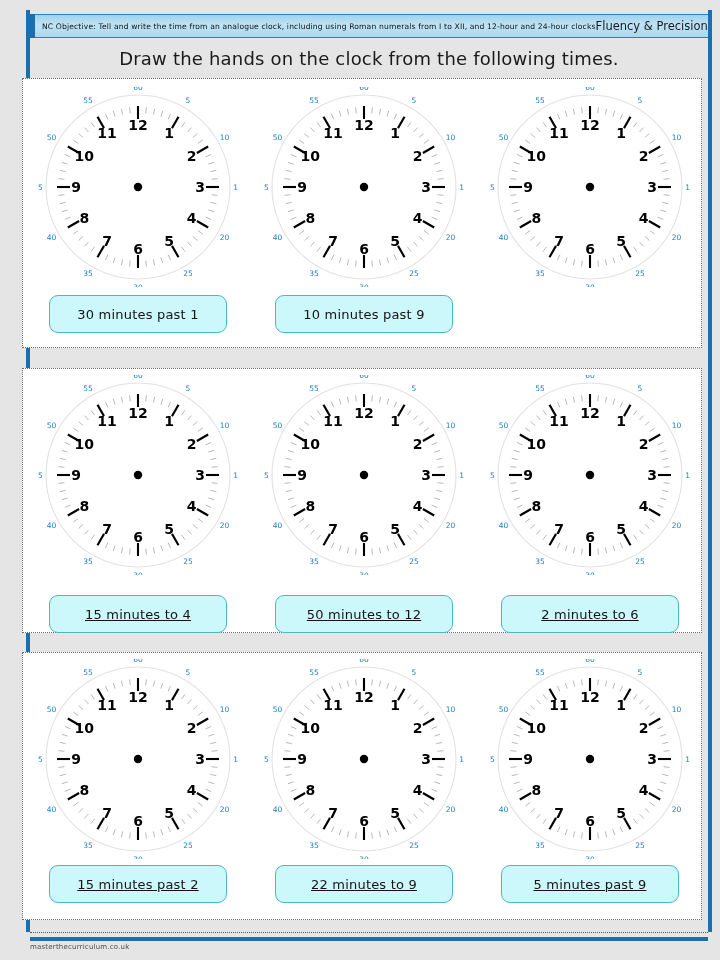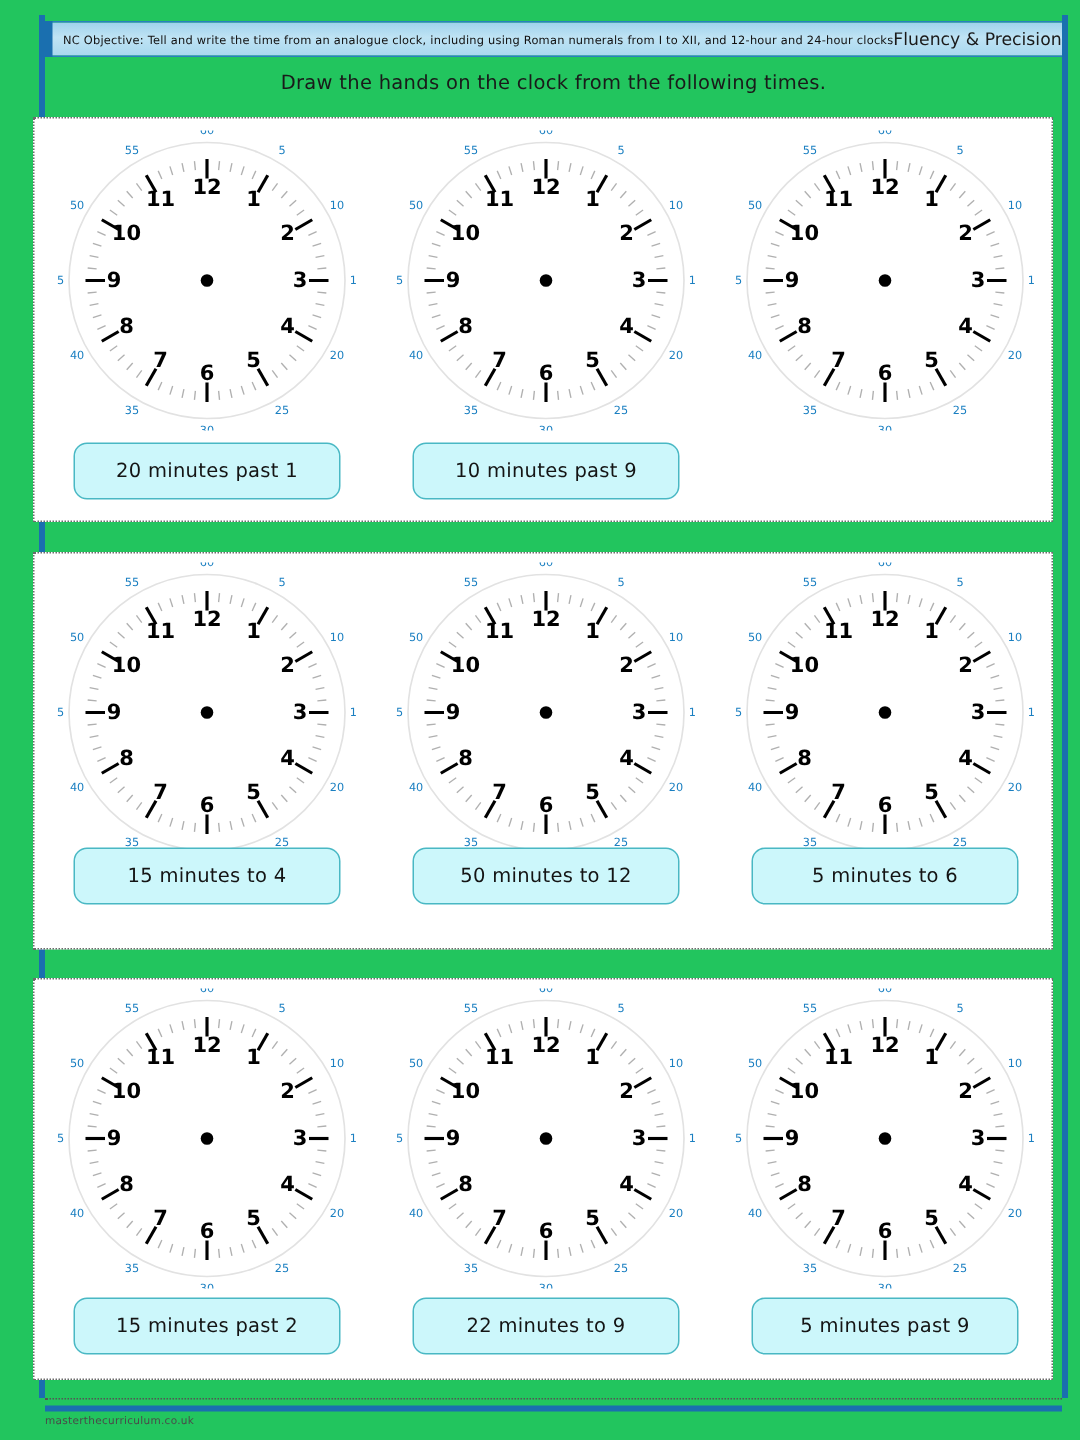--- a/index.html
+++ b/index.html
@@ -8,21 +8,21 @@
     background:#ffffff;
     font-family:"DejaVu Sans","Liberation Sans",sans-serif;
     overflow:hidden;
     position:relative;
   }
 
   
   #page{
     position:absolute;left:0;top:0;width:720px;height:960px;
     box-sizing:border-box;
-    background:#22c55e;
+    background:#e5e5e5;
   }
   .frame-left,.frame-right{
     position:absolute;top:10px;width:4px;height:922px;
     background:#1a6faf;
   }
   .frame-left{left:26px;}
   .frame-right{left:708px;}
 
   
   #header{
@@ -50,21 +50,21 @@
     font-size:11.5px;
     color:#1a1a1a;
     padding-right:26px;
     white-space:nowrap;
   }
 
   
   #instruction{
     position:absolute;left:30px;top:48px;width:678px;
     text-align:center;
-    font-size:13px;color:#1a1a1a;
+    font-size:18px;color:#1a1a1a;
     letter-spacing:.2px;
   }
 
   
   .section{
     position:absolute;left:22px;width:680px;
     box-sizing:border-box;
     border:1px dotted #6b6b6b;
     background:#fff;
   }
@@ -95,22 +95,22 @@
     width:178px;height:38px;
     box-sizing:border-box;
     background:#ccf7fb;
     border:1.2px solid #49b8c4;
     border-radius:9px;
     display:flex;align-items:center;justify-content:center;
     font-size:13px;color:#141414;
     letter-spacing:.2px;
   }
   #section-1 .answer-box{top:216px;}
-  #section-2 .answer-box{top:196px;}
-  #section-3 .answer-box{top:212px;}
+  #section-2 .answer-box{top:226px;text-decoration:underline;}
+  #section-3 .answer-box{top:212px;text-decoration:underline;}
 
   
   #footer-dots{
     position:absolute;left:30px;top:932px;width:678px;height:0;
     border-top:1px dotted #555;
   }
   #footer-bar{
     position:absolute;left:30px;top:937px;width:678px;height:4px;
     background:#1a6faf;
   }
@@ -221,21 +221,21 @@
             <text x="150.00" y="186.60" fill="#1a7fc1" font-size="7.5" font-family="&quot;DejaVu Sans&quot;,&quot;Liberation Sans&quot;,sans-serif" text-anchor="middle" dominant-baseline="central">25</text>
             <text x="100.00" y="200.00" fill="#1a7fc1" font-size="7.5" font-family="&quot;DejaVu Sans&quot;,&quot;Liberation Sans&quot;,sans-serif" text-anchor="middle" dominant-baseline="central">30</text>
             <text x="50.00" y="186.60" fill="#1a7fc1" font-size="7.5" font-family="&quot;DejaVu Sans&quot;,&quot;Liberation Sans&quot;,sans-serif" text-anchor="middle" dominant-baseline="central">35</text>
             <text x="13.40" y="150.00" fill="#1a7fc1" font-size="7.5" font-family="&quot;DejaVu Sans&quot;,&quot;Liberation Sans&quot;,sans-serif" text-anchor="middle" dominant-baseline="central">40</text>
             <text x="0.00" y="100.00" fill="#1a7fc1" font-size="7.5" font-family="&quot;DejaVu Sans&quot;,&quot;Liberation Sans&quot;,sans-serif" text-anchor="middle" dominant-baseline="central">45</text>
             <text x="13.40" y="50.00" fill="#1a7fc1" font-size="7.5" font-family="&quot;DejaVu Sans&quot;,&quot;Liberation Sans&quot;,sans-serif" text-anchor="middle" dominant-baseline="central">50</text>
             <text x="50.00" y="13.40" fill="#1a7fc1" font-size="7.5" font-family="&quot;DejaVu Sans&quot;,&quot;Liberation Sans&quot;,sans-serif" text-anchor="middle" dominant-baseline="central">55</text>
             <circle cx="100" cy="100" r="4.2" fill="#000000"></circle>
           </svg>
         </div>
-        <div class="answer-box">20 minutes past 1</div>
+        <div class="answer-box">30 minutes past 1</div>
       </div>
       <div class="cell cell-1">
         <div class="clock-wrap">
           <svg viewBox="0 0 200 200">
             <circle cx="100" cy="100" r="92" fill="#ffffff" stroke="#e2e2e2" stroke-width="1.1"></circle>
             <line x1="100.00" y1="19.00" x2="100.00" y2="32.00" stroke="#000000" stroke-width="2.1" stroke-linecap="butt"></line>
             <line x1="108.36" y1="20.44" x2="107.74" y2="26.41" stroke="#b0b0b0" stroke-width="0.9" stroke-linecap="butt"></line>
             <line x1="116.63" y1="21.75" x2="115.39" y2="27.62" stroke="#b0b0b0" stroke-width="0.9" stroke-linecap="butt"></line>
             <line x1="124.72" y1="23.92" x2="122.87" y2="29.62" stroke="#b0b0b0" stroke-width="0.9" stroke-linecap="butt"></line>
             <line x1="132.54" y1="26.92" x2="130.10" y2="32.40" stroke="#b0b0b0" stroke-width="0.9" stroke-linecap="butt"></line>
@@ -687,21 +687,21 @@
             <text x="150.00" y="186.60" fill="#1a7fc1" font-size="7.5" font-family="&quot;DejaVu Sans&quot;,&quot;Liberation Sans&quot;,sans-serif" text-anchor="middle" dominant-baseline="central">25</text>
             <text x="100.00" y="200.00" fill="#1a7fc1" font-size="7.5" font-family="&quot;DejaVu Sans&quot;,&quot;Liberation Sans&quot;,sans-serif" text-anchor="middle" dominant-baseline="central">30</text>
             <text x="50.00" y="186.60" fill="#1a7fc1" font-size="7.5" font-family="&quot;DejaVu Sans&quot;,&quot;Liberation Sans&quot;,sans-serif" text-anchor="middle" dominant-baseline="central">35</text>
             <text x="13.40" y="150.00" fill="#1a7fc1" font-size="7.5" font-family="&quot;DejaVu Sans&quot;,&quot;Liberation Sans&quot;,sans-serif" text-anchor="middle" dominant-baseline="central">40</text>
             <text x="0.00" y="100.00" fill="#1a7fc1" font-size="7.5" font-family="&quot;DejaVu Sans&quot;,&quot;Liberation Sans&quot;,sans-serif" text-anchor="middle" dominant-baseline="central">45</text>
             <text x="13.40" y="50.00" fill="#1a7fc1" font-size="7.5" font-family="&quot;DejaVu Sans&quot;,&quot;Liberation Sans&quot;,sans-serif" text-anchor="middle" dominant-baseline="central">50</text>
             <text x="50.00" y="13.40" fill="#1a7fc1" font-size="7.5" font-family="&quot;DejaVu Sans&quot;,&quot;Liberation Sans&quot;,sans-serif" text-anchor="middle" dominant-baseline="central">55</text>
             <circle cx="100" cy="100" r="4.2" fill="#000000"></circle>
           </svg>
         </div>
-        <div class="answer-box">5 minutes to 6</div>
+        <div class="answer-box">2 minutes to 6</div>
       </div>
     </div>
   <div class="section" id="section-3">
       <div class="cell cell-0">
         <div class="clock-wrap">
           <svg viewBox="0 0 200 200">
             <circle cx="100" cy="100" r="92" fill="#ffffff" stroke="#e2e2e2" stroke-width="1.1"></circle>
             <line x1="100.00" y1="19.00" x2="100.00" y2="32.00" stroke="#000000" stroke-width="2.1" stroke-linecap="butt"></line>
             <line x1="108.36" y1="20.44" x2="107.74" y2="26.41" stroke="#b0b0b0" stroke-width="0.9" stroke-linecap="butt"></line>
             <line x1="116.63" y1="21.75" x2="115.39" y2="27.62" stroke="#b0b0b0" stroke-width="0.9" stroke-linecap="butt"></line>

